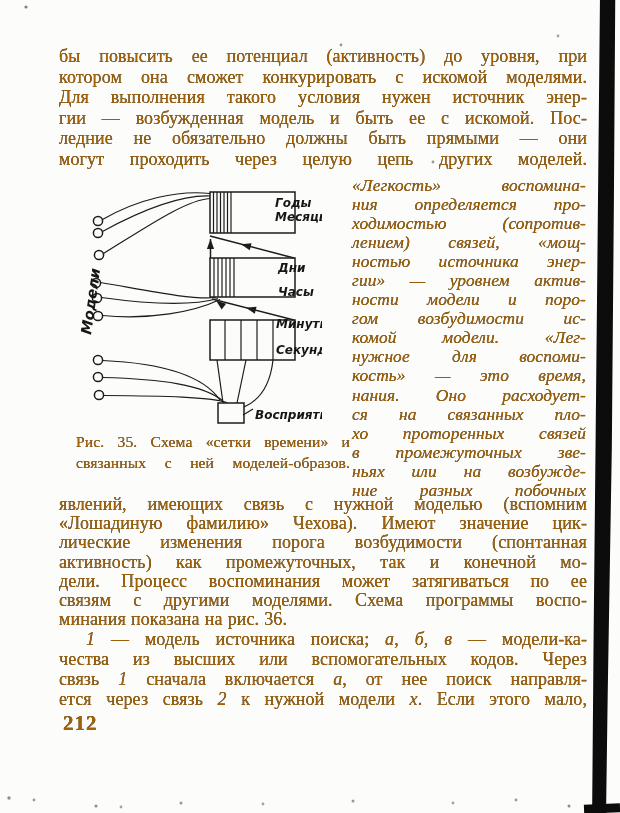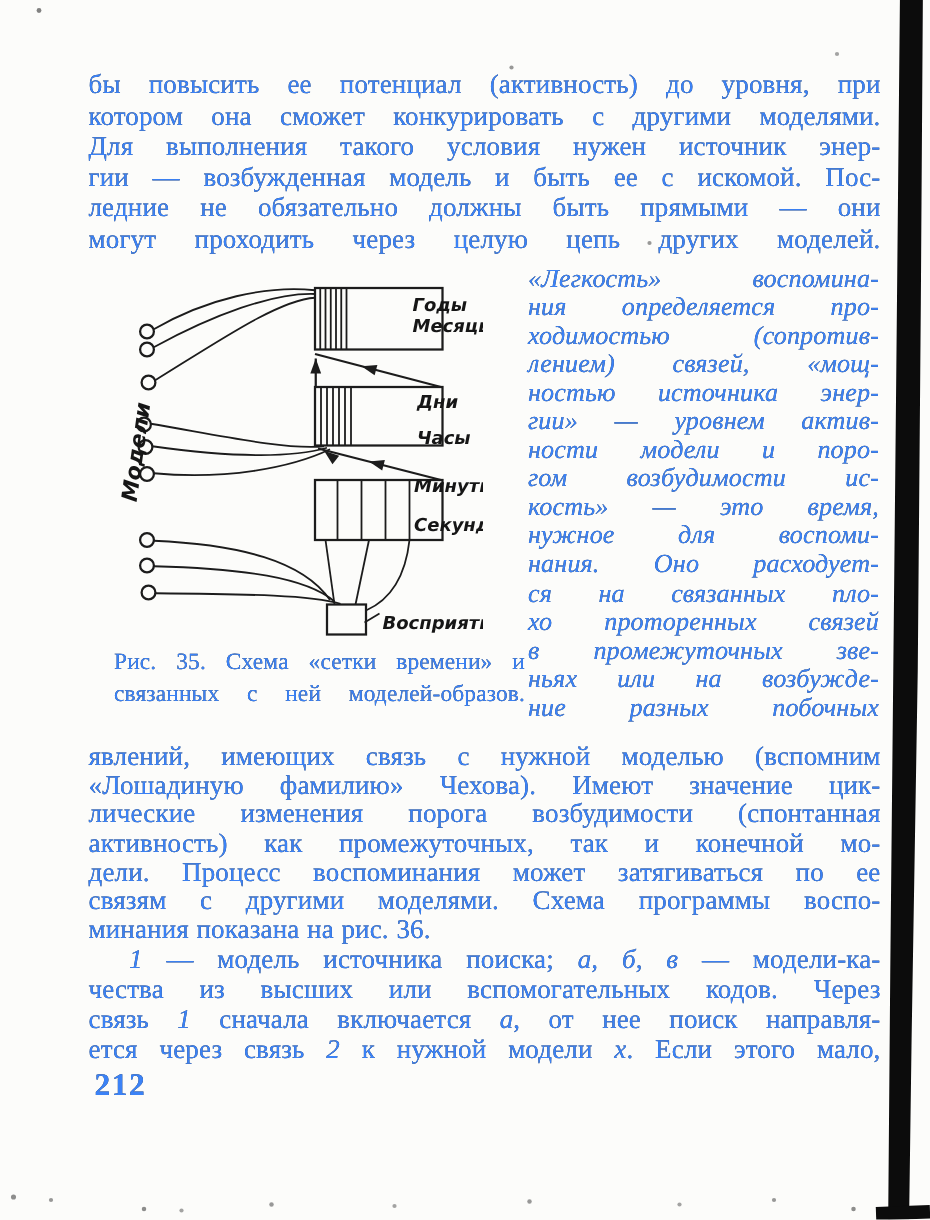--- a/index.html
+++ b/index.html
@@ -4,21 +4,21 @@
 <style>
   html,body{margin:0;padding:0;}
   body{
     width:620px;height:813px;position:relative;overflow:hidden;
     background:#fcfcfa;
     font-family:"Liberation Serif", serif;
     color:#181818;
   }
   .abs{position:absolute;}
   .txt{
-    color:#3b82f6;
+    color:#a16207;
     text-shadow:0 0 .35px rgba(20,20,20,.9);
     letter-spacing:.1px;
   }
   
   .tline{
     display:block;
     text-align:justify;
     text-align-last:justify;
     white-space:normal;
     word-spacing:.5px;
@@ -69,38 +69,39 @@
       452px 802px 0 .4px rgba(30,30,30,.4),
       515px 799px 0 .4px rgba(30,30,30,.45),
       568px 805px 0 .5px rgba(30,30,30,.5);
   }
 </style>
 </head>
 <body>
 
 <div id="para-top" class="abs txt">
   <span class="tline">бы повысить ее потенциал (активность) до уровня, при</span>
-  <span class="tline">котором она сможет конкурировать с другими моделями.</span>
+  <span class="tline">котором она сможет конкурировать с искомой моделями.</span>
   <span class="tline">Для выполнения такого условия нужен источник энер-</span>
   <span class="tline">гии — возбужденная модель и быть ее с искомой. Пос-</span>
   <span class="tline">ледние не обязательно должны быть прямыми — они</span>
   <span class="tline">могут проходить через целую цепь других моделей.</span>
 </div>
 
 <div id="col-right" class="abs txt">
   <span class="tline">«Легкость» воспомина-</span>
   <span class="tline">ния определяется про-</span>
   <span class="tline">ходимостью (сопротив-</span>
   <span class="tline">лением) связей, «мощ-</span>
   <span class="tline">ностью источника энер-</span>
   <span class="tline">гии» — уровнем актив-</span>
   <span class="tline">ности модели и поро-</span>
   <span class="tline">гом возбудимости ис-</span>
+  <span class="tline">комой модели. «Лег-</span>
+  <span class="tline">нужное для воспоми-</span>
   <span class="tline">кость» — это время,</span>
-  <span class="tline">нужное для воспоми-</span>
   <span class="tline">нания. Оно расходует-</span>
   <span class="tline">ся на связанных пло-</span>
   <span class="tline">хо проторенных связей</span>
   <span class="tline">в промежуточных зве-</span>
   <span class="tline">ньях или на возбужде-</span>
   <span class="tline">ние разных побочных</span>
 </div>
 
 <svg id="fig-svg" class="abs" width="252" height="246" viewBox="0 0 252 246">
 

